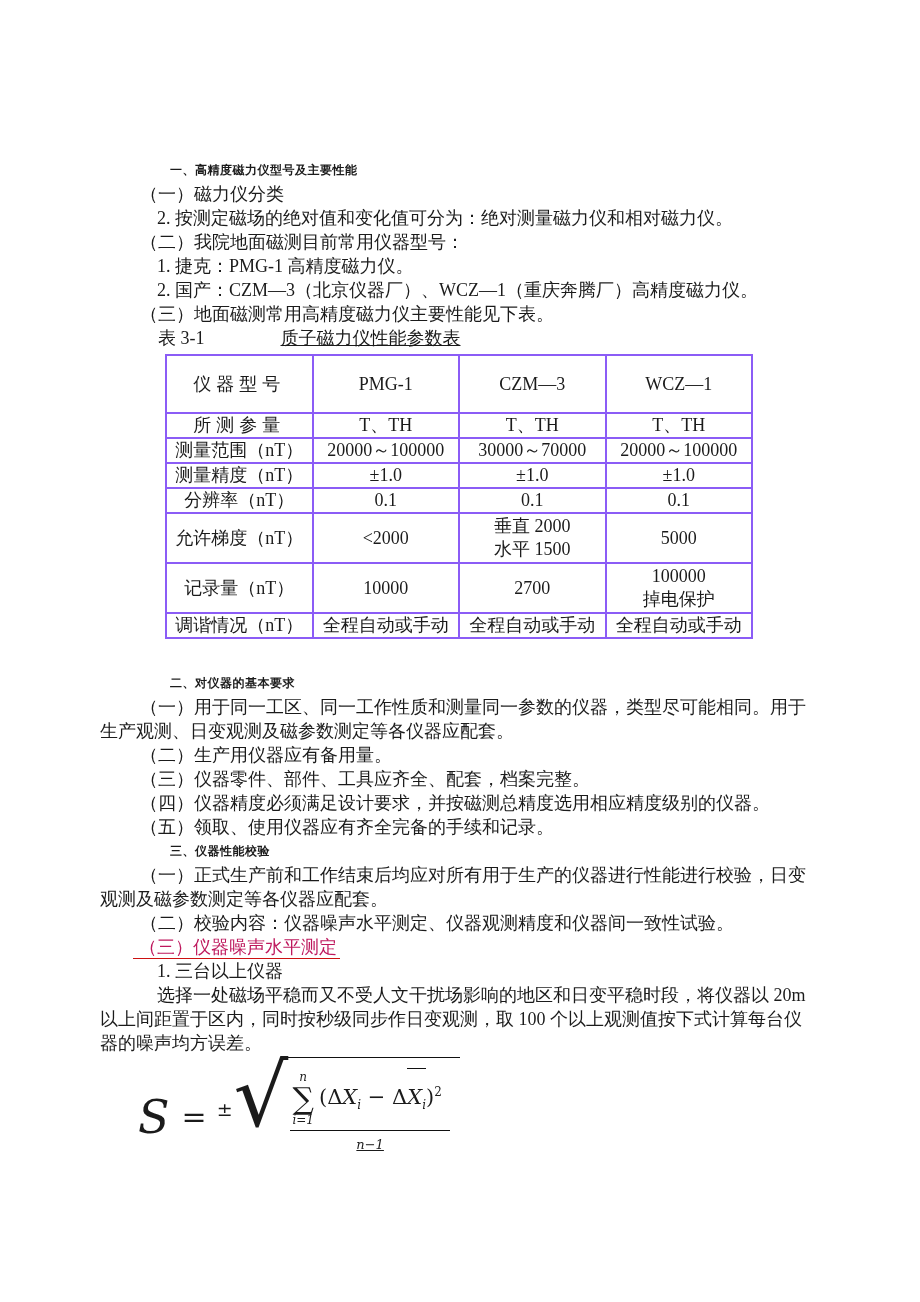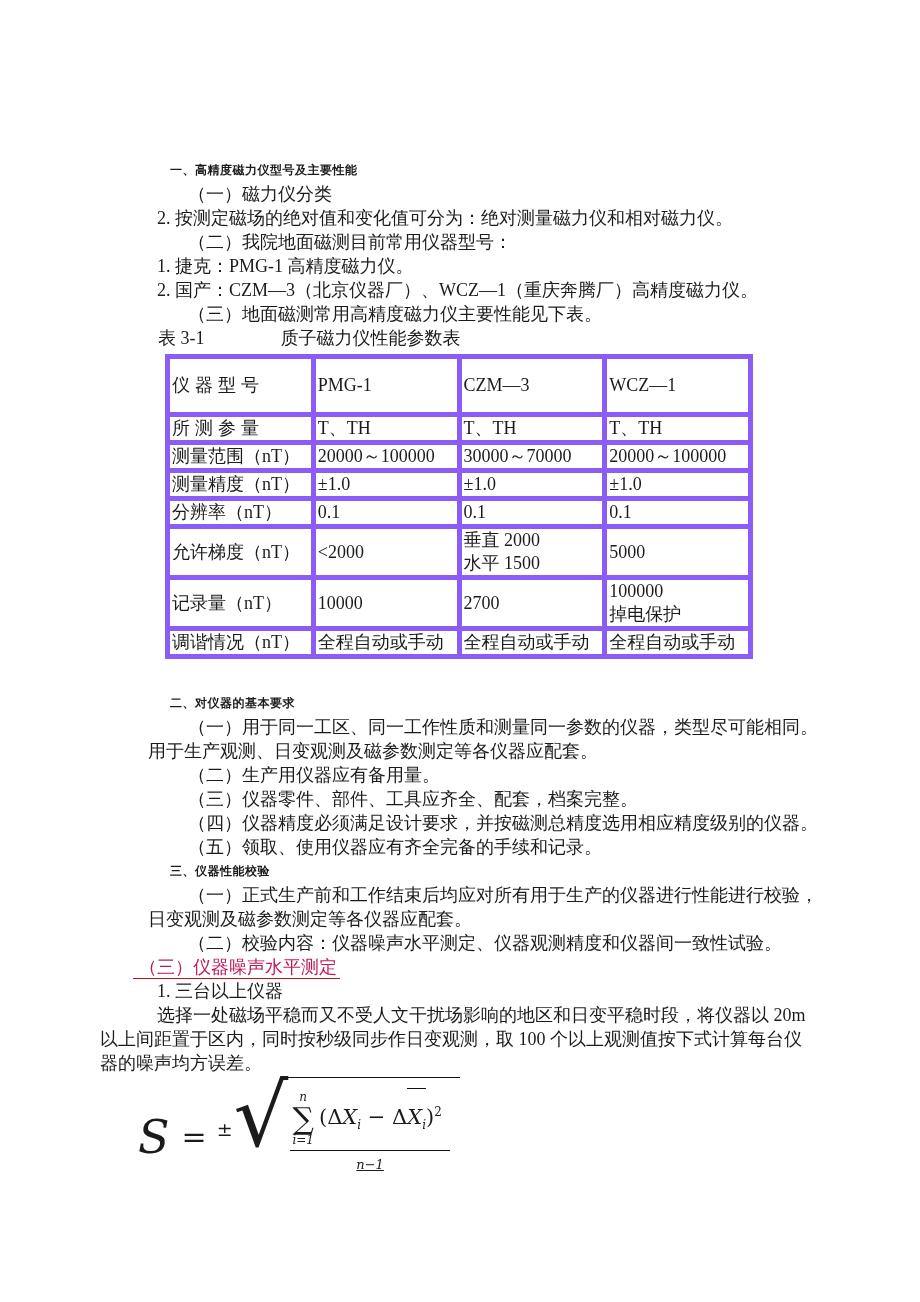--- a/index.html
+++ b/index.html
@@ -18,44 +18,43 @@
     box-sizing: border-box;
   }
   p { margin: 0; }
   .sec-heading {
     font-family: "Liberation Sans", "DejaVu Sans", sans-serif;
     font-weight: bold;
     font-size: 12px;
     text-indent: 70px;
     letter-spacing: 0.5px;
   }
-  .ind2 { text-indent: 40px; margin-left: 48px; }   
+  .ind2 { text-indent: 40px; }   
   .ind3 { text-indent: 57px; }   
 
   
   .caption {
     display: flex;
     margin-left: 58px;
     height: 24px;
     align-items: center;
-    gap: 32px;
-  }
-  .caption .cap-title { margin-left: 44px; }
+  }
+  .caption .cap-title { margin-left: 76px; text-decoration: underline; }
 
   
   table.ptable {
     border-collapse: collapse;
     table-layout: fixed;
     width: 588px;
     margin: 4px 0 0 65px;
     border: 2px solid #3d3d3d;
   }
   table.ptable td {
-    border: 5px solid #8b5cf6;
-    text-align: left;
+    border: 2px solid #8b5cf6;
+    text-align: center;
     vertical-align: middle;
     padding: 0 2px;
     font-size: 18px;
     line-height: 23px;
     white-space: pre-line;
   }
   tr.h-head   { height: 58px; }
   tr.h-single { height: 25px; }
   tr.h-double { height: 50px; }
   .sp { letter-spacing: 5px; }

